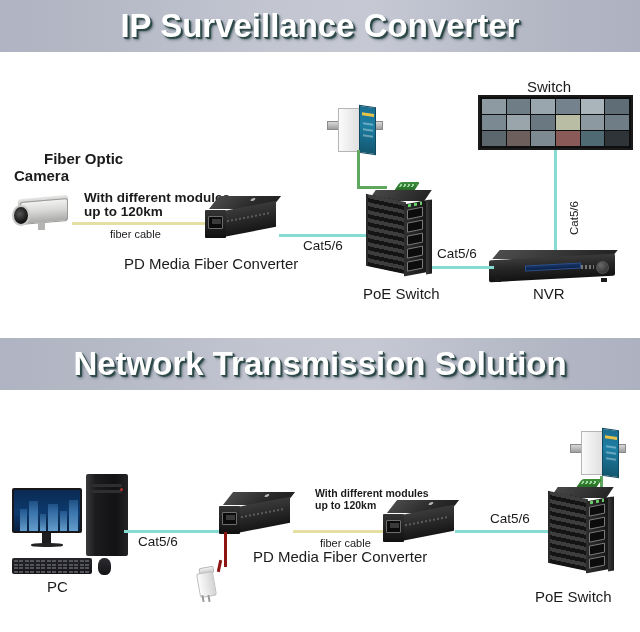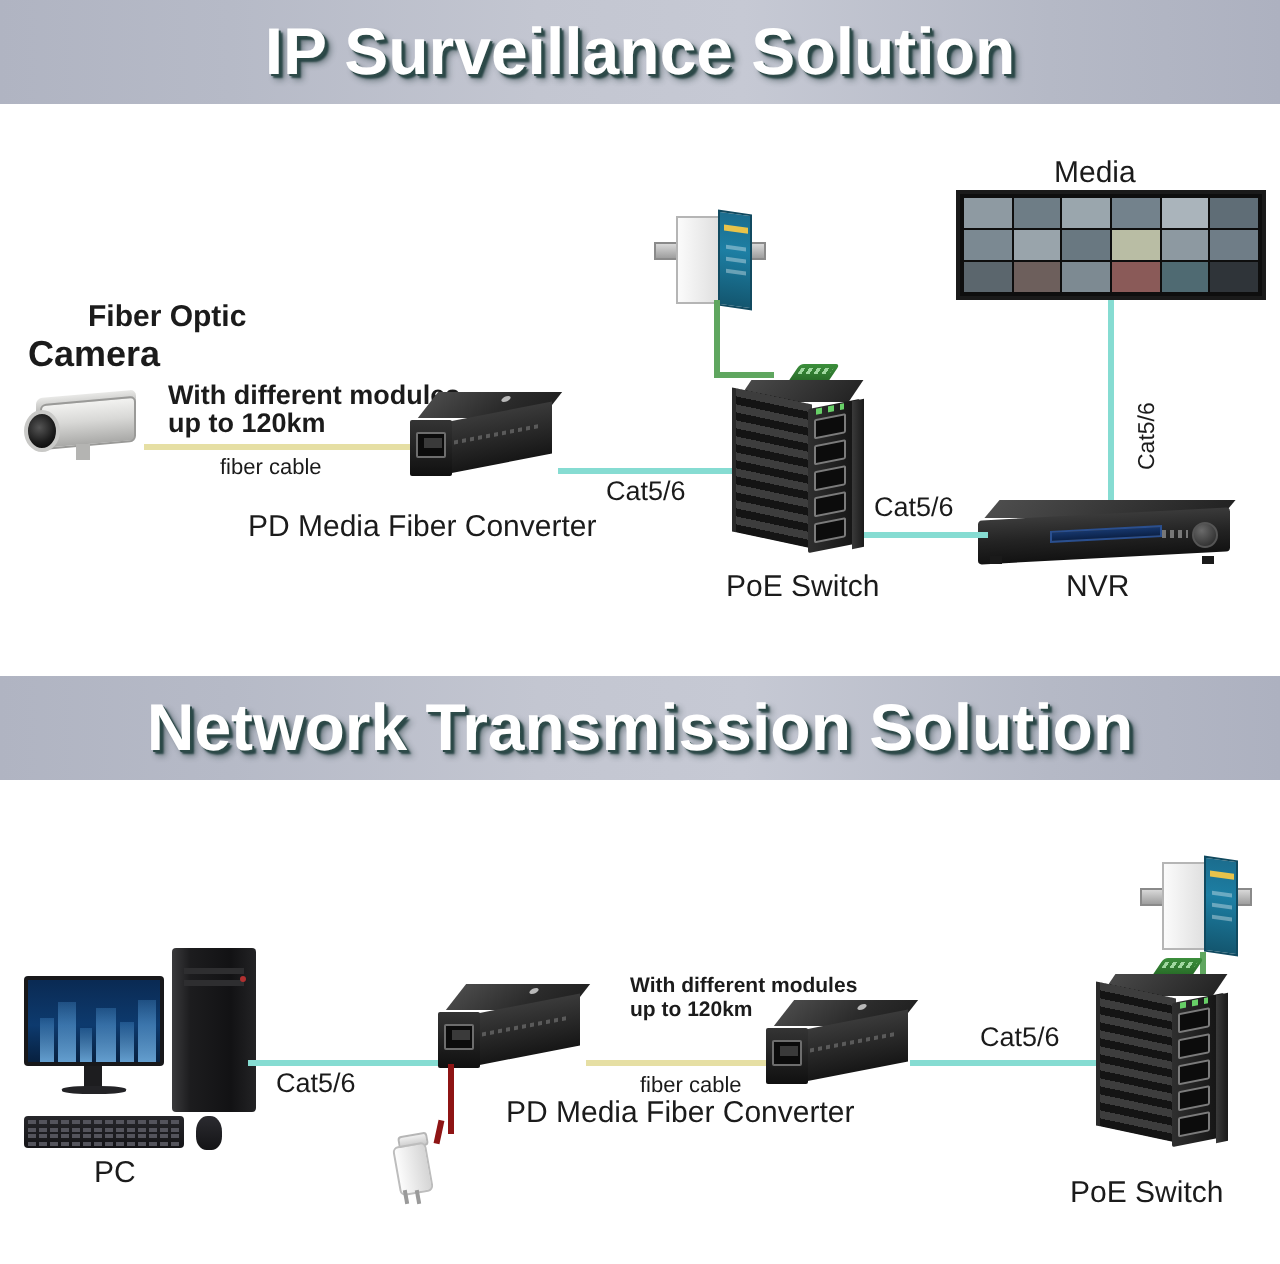--- a/index.html
+++ b/index.html
@@ -428,24 +428,24 @@
     background: #9a9a9a;
     transform: rotate(-10deg);
   }
 </style>
 </head>
 <body>
 
 <div id="page">
 
   <div class="banner" id="banner-ip">
-    <div class="banner-title">IP Surveillance Solution</div>
-  </div>
-
-  <div class="cap big" style="left:527px; top:78px;">Media</div>
+    <div class="banner-title">IP Surveillance Converter</div>
+  </div>
+
+  <div class="cap big" style="left:527px; top:78px;">Switch</div>
 
   <div class="vwall" style="left:478px; top:95px; width:155px; height:55px;">
     <div class="cell" style="background:#8e9aa2"></div>
     <div class="cell" style="background:#6e7d86"></div>
     <div class="cell" style="background:#9aa6ad"></div>
     <div class="cell" style="background:#73828c"></div>
     <div class="cell" style="background:#aab4bb"></div>
     <div class="cell" style="background:#5f6d76"></div>
     <div class="cell" style="background:#7b8992"></div>
     <div class="cell" style="background:#99a4ab"></div>
@@ -482,21 +482,21 @@
       <div class="tick" style="top:16px;"></div>
       <div class="tick" style="top:22px;"></div>
       <div class="tick" style="top:28px;"></div>
     </div>
   </div>
 
   <div class="wire v green" style="left:357px; top:150px; height:38px;"></div>
   <div class="wire h green" style="left:357px; top:186px; width:30px;"></div>
 
   <div class="cap bold" style="left:8px; top:150px; font-size:15px;margin-left:36px;">Fiber Optic</div>
-  <div class="cap bold" style="left:14px; top:167px; font-size:18px;">Camera</div>
+  <div class="cap bold" style="left:14px; top:167px; font-size:15px;">Camera</div>
 
   <div class="node" style="left:8px; top:192px; width:72px; height:42px;">
     <div class="cam-sun"></div>
     <div class="cam-body"></div>
     <div class="cam-lens"></div>
     <div class="cam-mount"></div>
   </div>
 
   <div class="wire h fiber" style="left:72px; top:222px; width:136px;"></div>
   <div class="cap bold" style="left:84px; top:190px;">With different modules</div>

